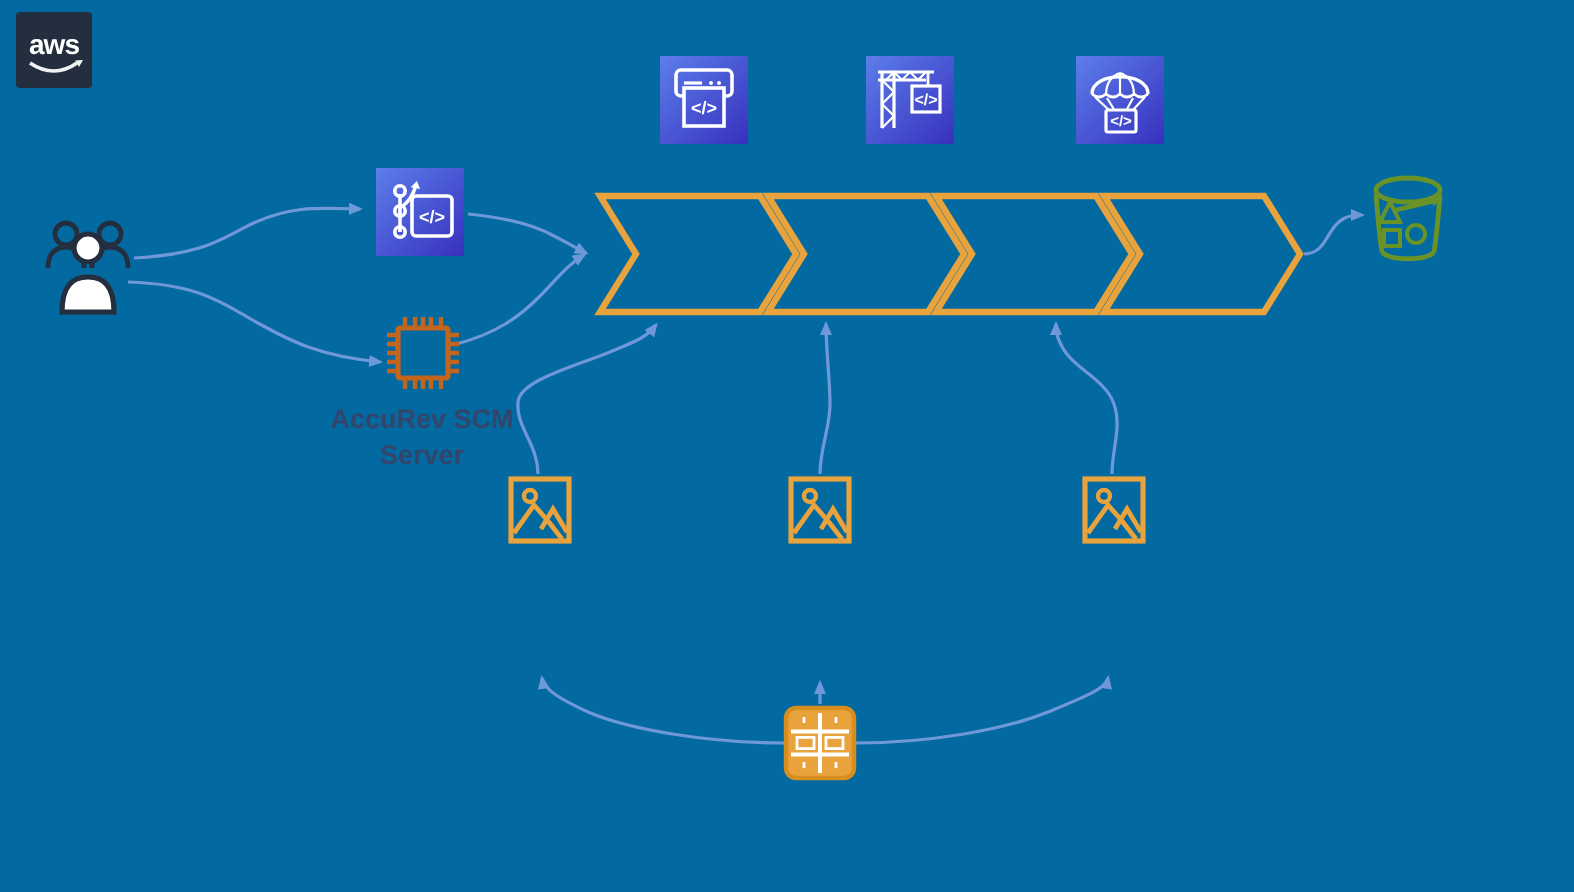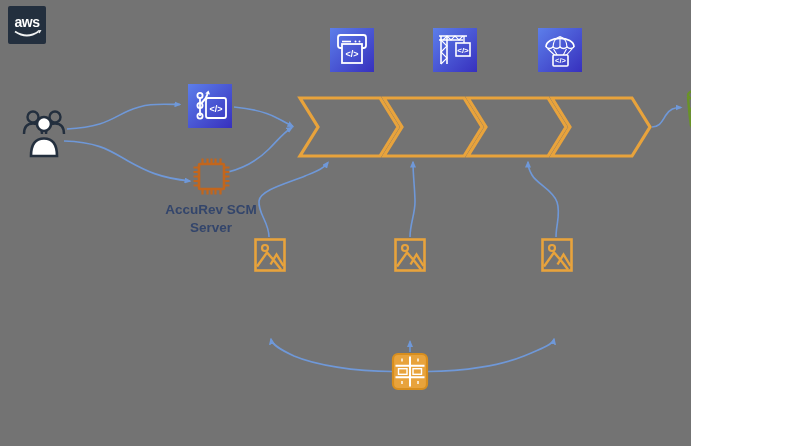--- a/index.html
+++ b/index.html
@@ -1,19 +1,19 @@
 <!DOCTYPE html>
 <html><head>
 <meta charset="utf-8">
 <style>
   html,body{margin:0;padding:0;background:#ffffff;}
   .canvas{
     position:relative;
-    width:691px;height:446px;
-    background:#737373;
+    width:787px;height:446px;
+    background:#0369a1;
     font-family:"Liberation Sans", sans-serif;
     overflow:hidden;
   }
   svg{position:absolute;left:0;top:0;}
   text{font-family:"Liberation Sans", sans-serif;}
   .accurev-label{font-weight:bold;font-size:13.5px;fill:#33456B;}
   .logo-text{font-weight:bold;font-size:14px;fill:#ffffff;letter-spacing:-0.5px;}
   .code-glyph{font-weight:bold;fill:#ffffff;}
 </style>
 </head>

